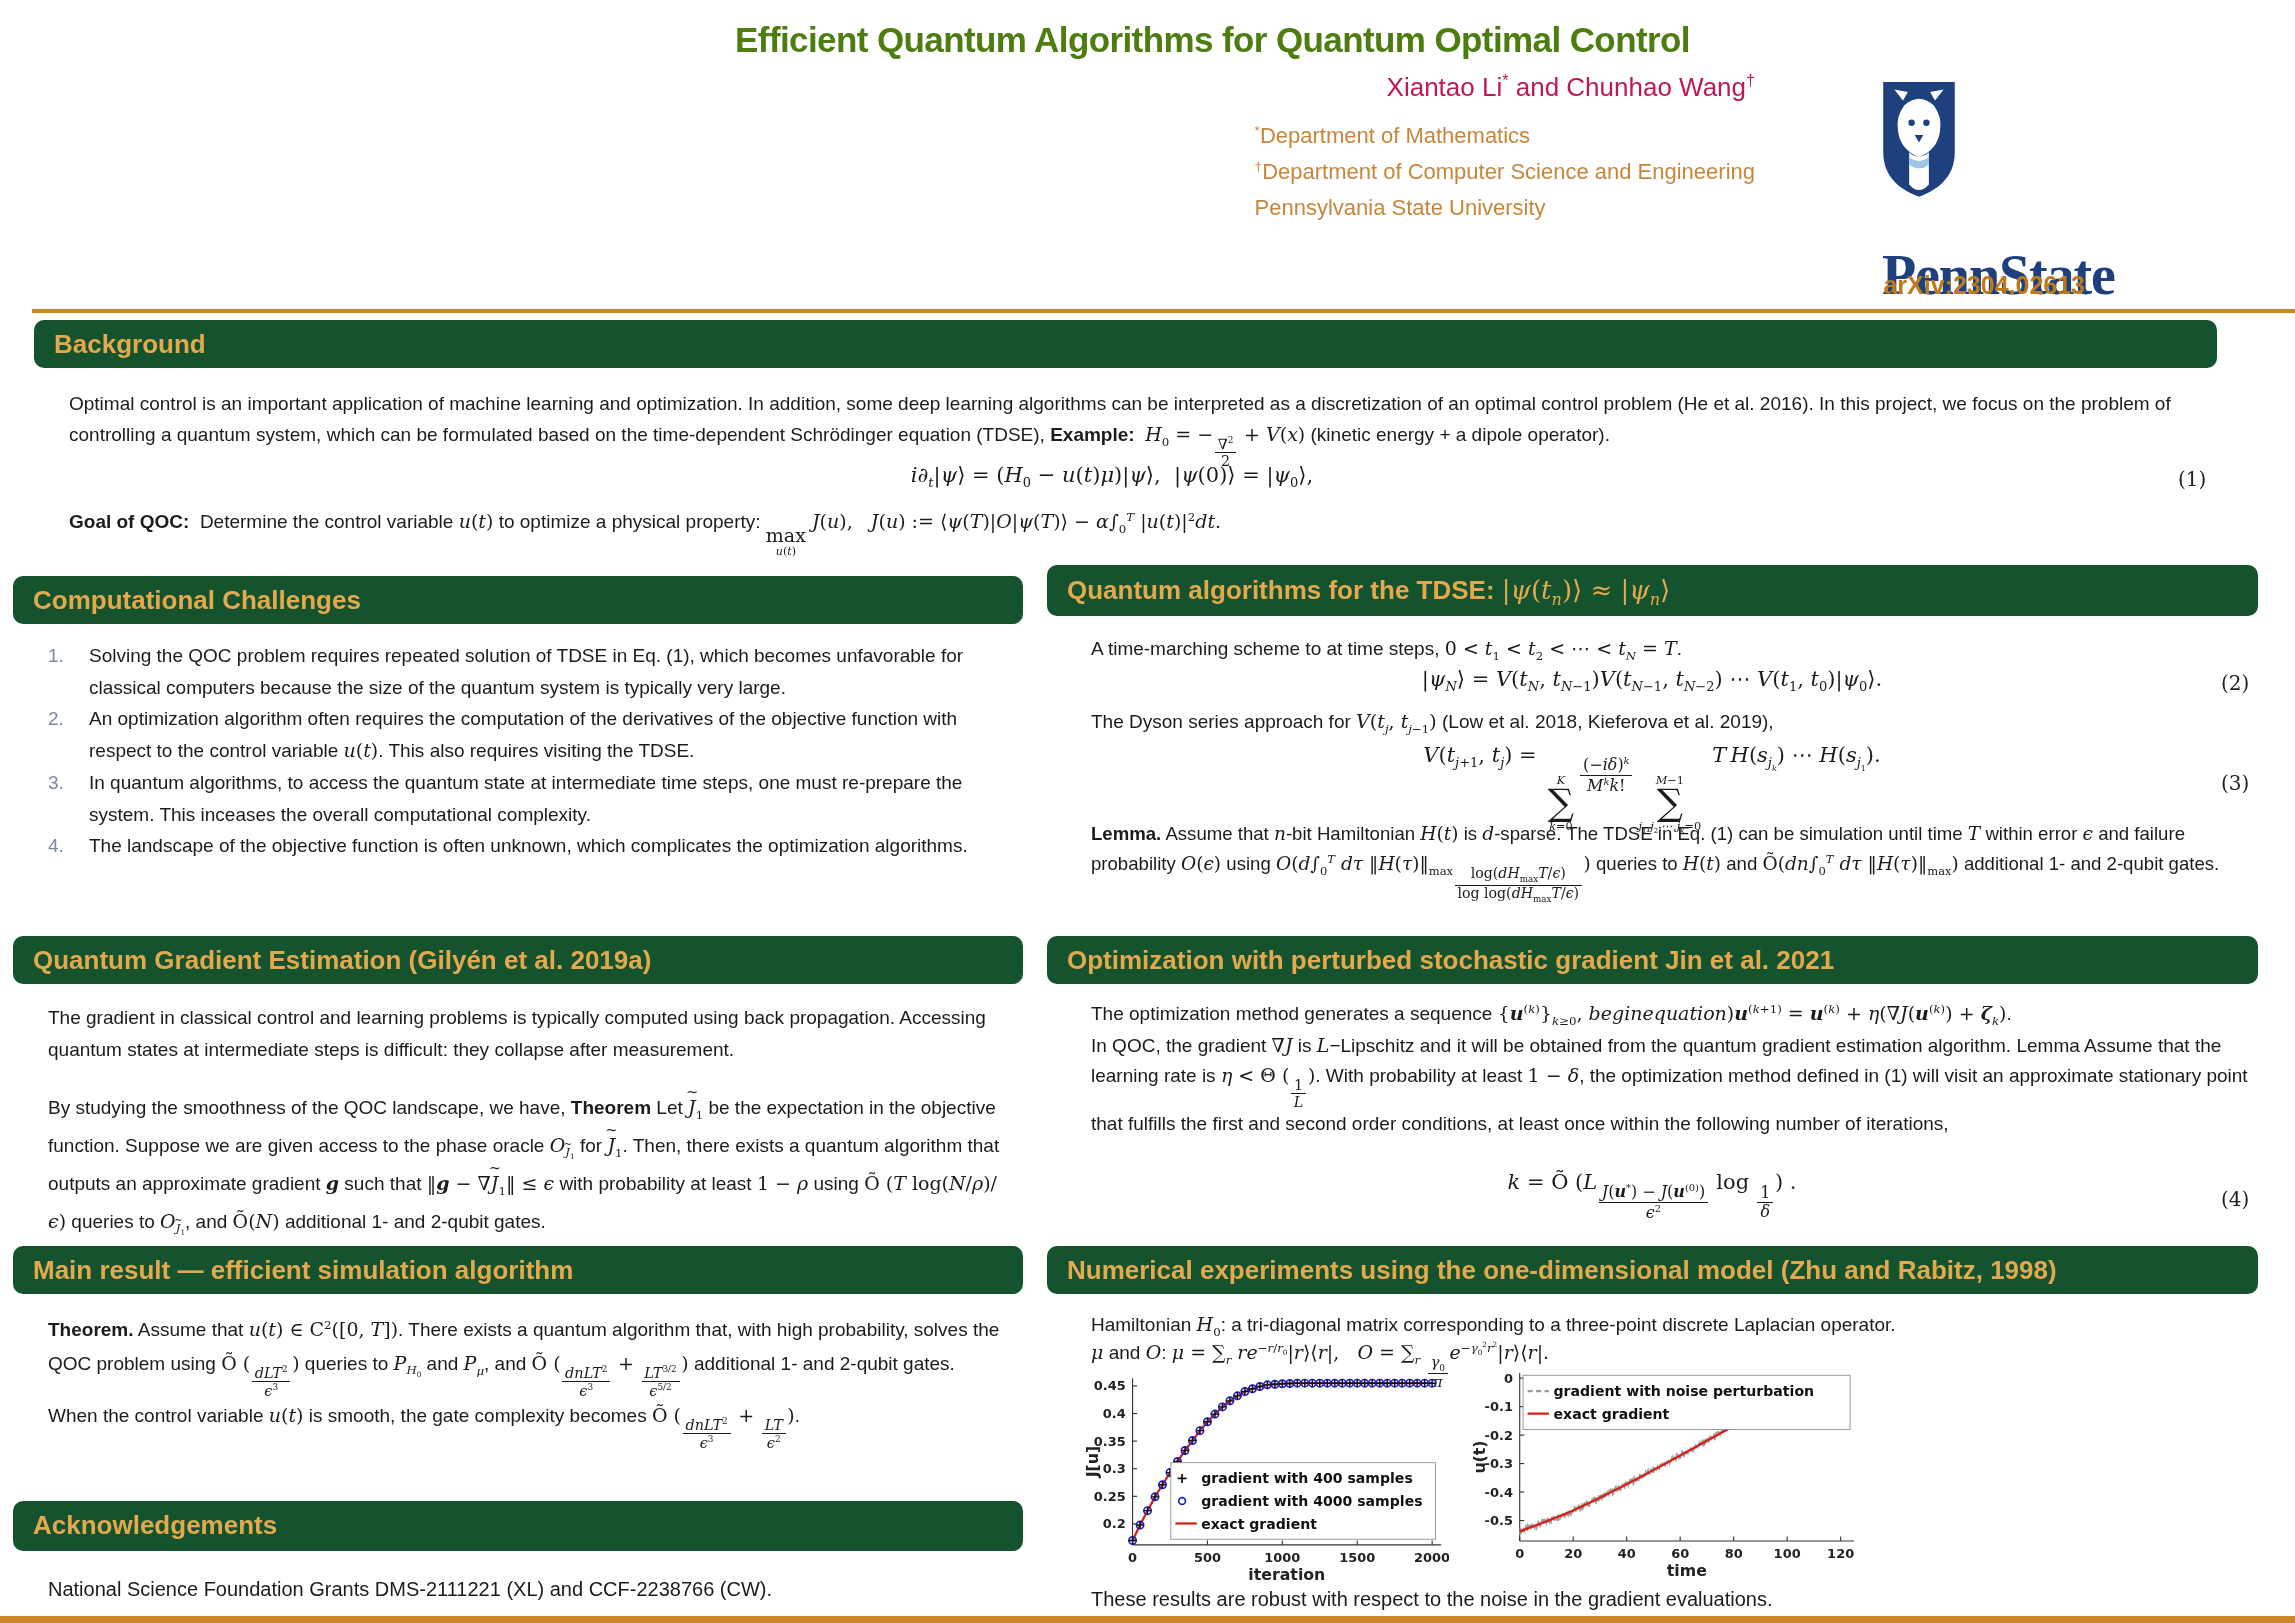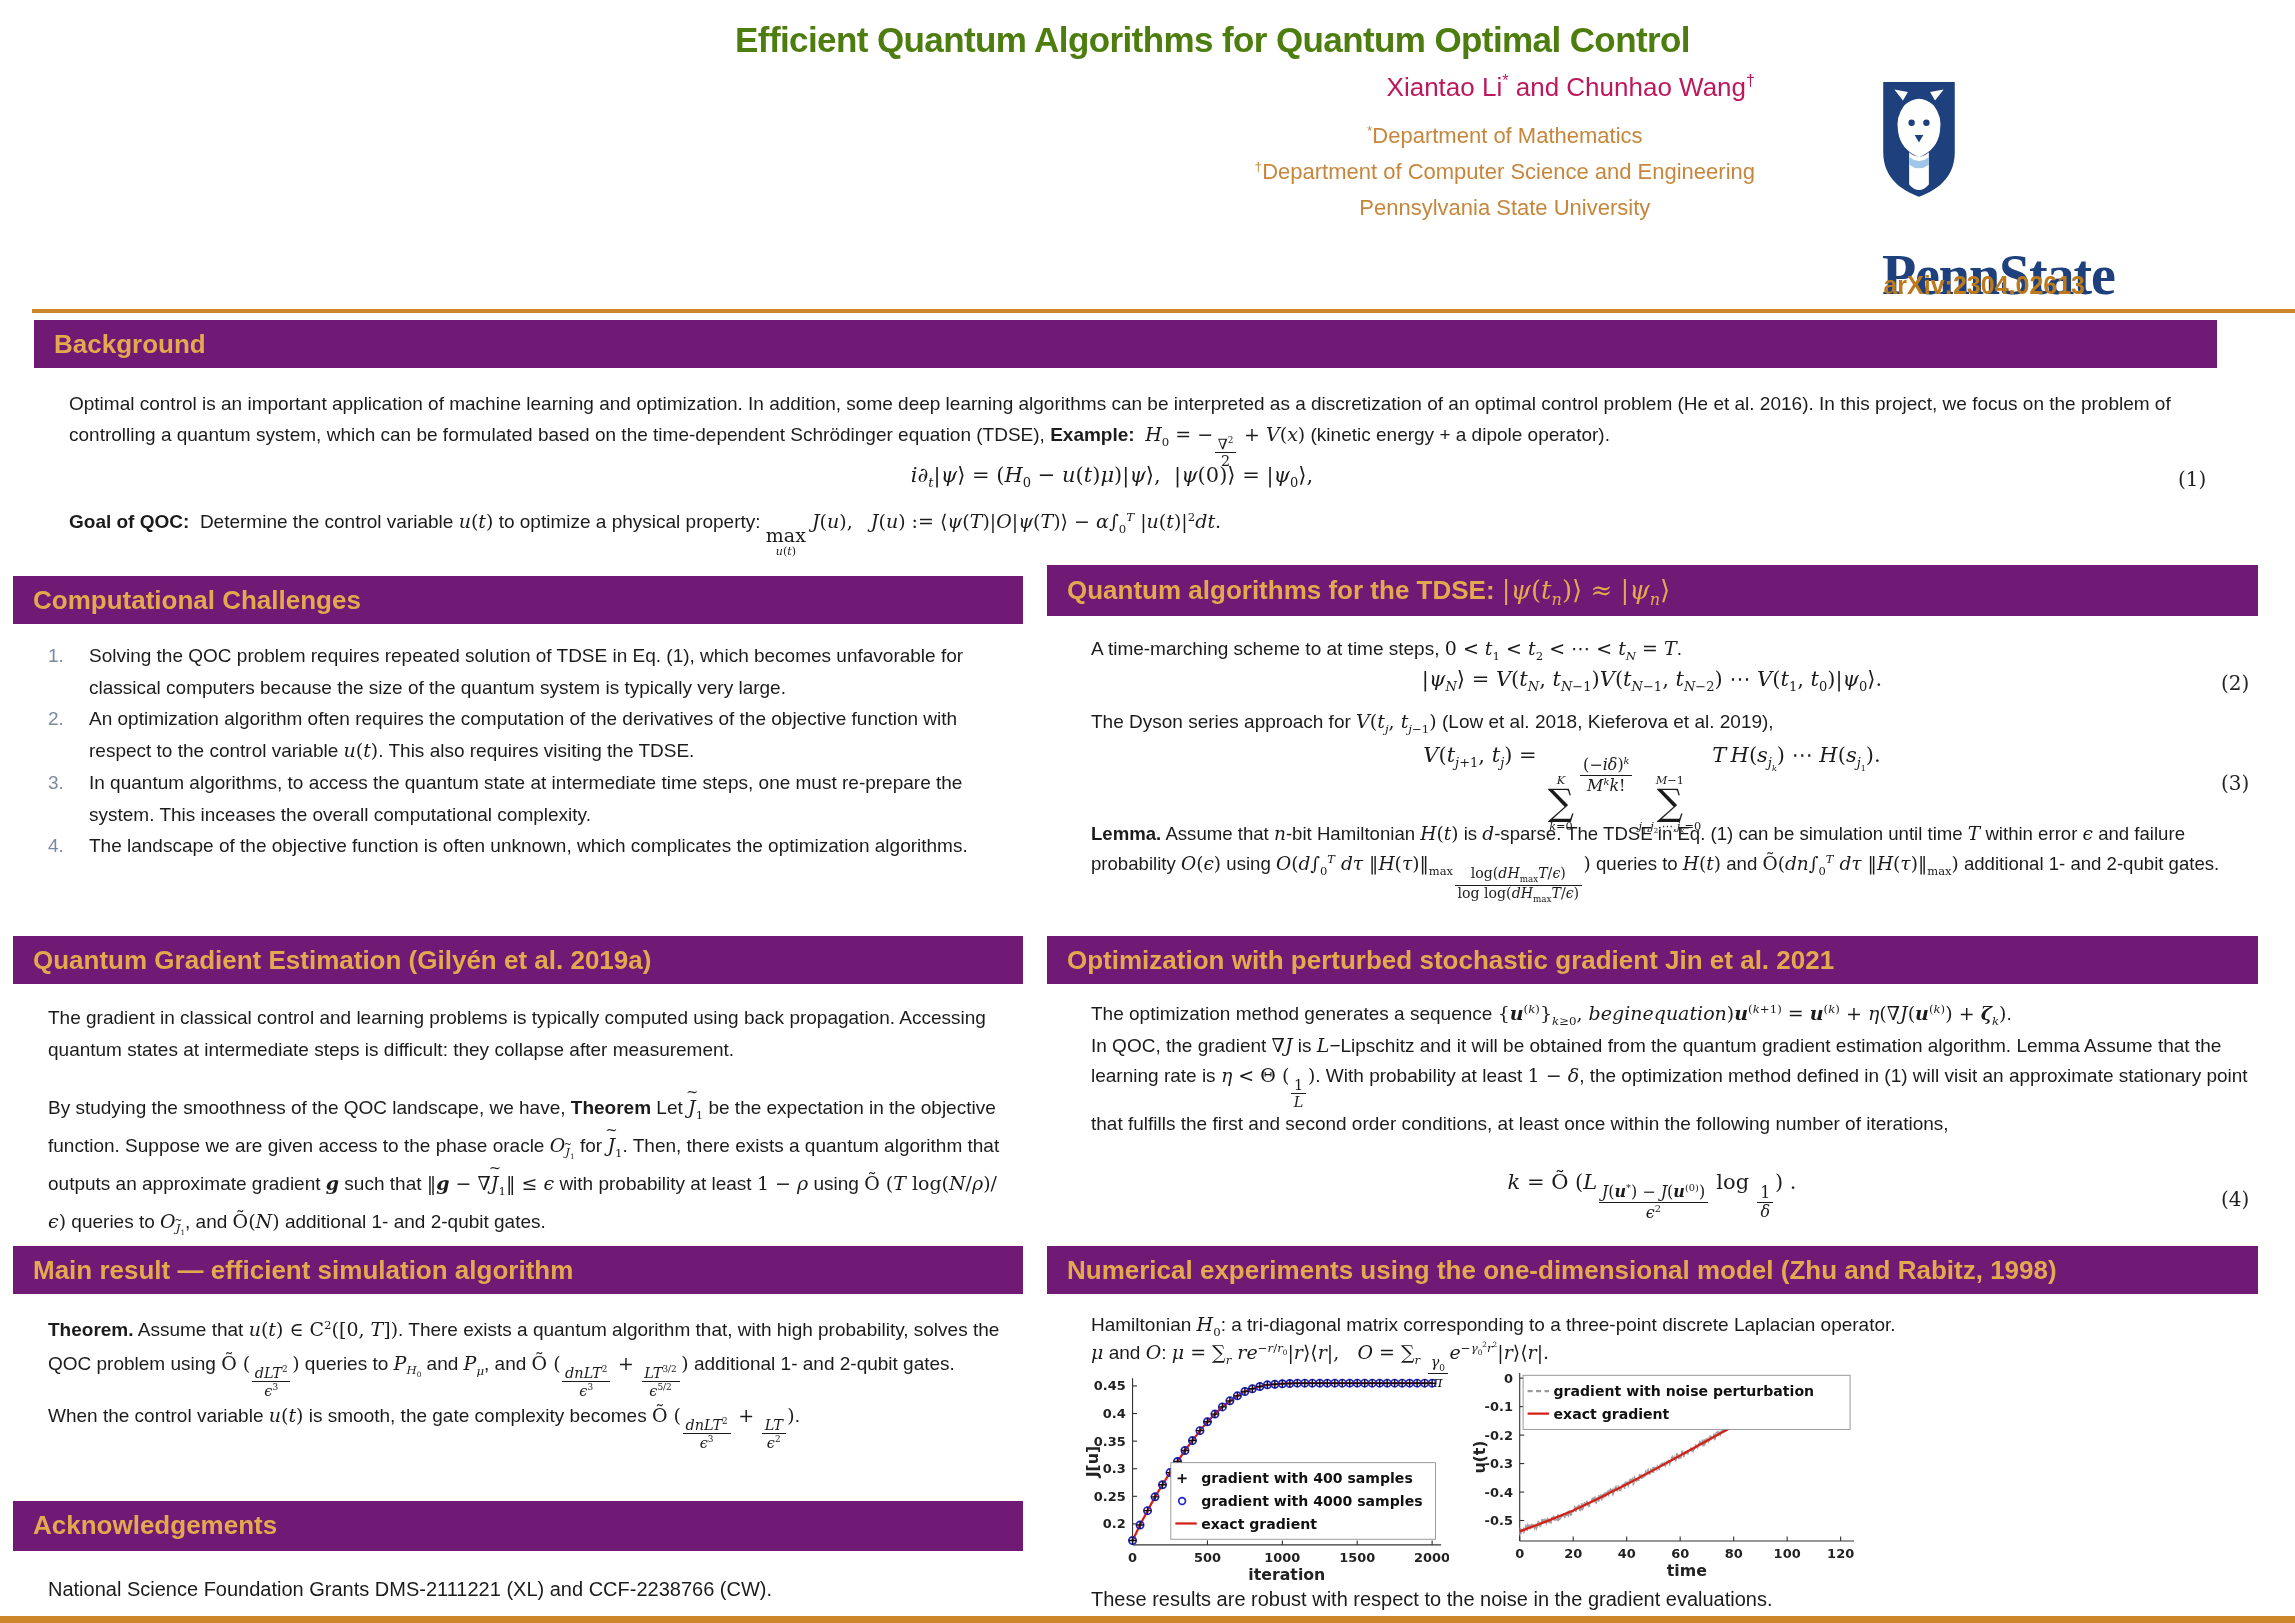--- a/index.html
+++ b/index.html
@@ -2,30 +2,30 @@
 <html style="font-size:9px"><head>
 <meta charset="utf-8">
 <style>
   html,body{margin:0;padding:0;background:#e8e8e8;}
   .poster{position:relative;width:2295px;height:1624px;background:#ffffff;overflow:hidden;
           font-family:"Liberation Sans",sans-serif;color:#1b1b1b;}
   
   #title{position:absolute;top:20px;left:130px;right:0;text-align:center;margin:0;
          font-size:35px;font-weight:700;letter-spacing:-0.6px;color:#4d7c0f;}
   #authors{position:absolute;top:71px;right:540px;font-size:26px;color:#be185d;}
-  #affils{position:absolute;top:118px;right:540px;text-align:center;font-size:22px;
+  #affils{position:absolute;top:118px;right:540px;text-align:left;font-size:22px;
           line-height:1.63;color:#C6863B;}
   #arxiv{position:absolute;top:271px;right:210px;font-size:25px;font-weight:700;color:#BD7A1C;}
   #logo{position:absolute;left:1882px;top:80px;display:flex;gap:14.7px;align-items:flex-start;flex-direction:column;}
   #logo .wordmark{font-family:"Liberation Serif",serif;font-weight:700;font-size:56px;
                   color:#1E407C;margin-top:28px;letter-spacing:-1.1px;}
   #rule-top{position:absolute;top:309px;left:32px;right:0;height:4px;background:#CE862B;}
   #footer-bar{position:absolute;left:0;top:1616px;width:100%;height:8px;background:#CE862B;}
   
-  .bar{position:absolute;background:#701a75;}
+  .bar{position:absolute;background:#14532d;border-radius:10px;}
   .bar h2{margin:0;padding-left:20px;font-size:26px;font-weight:700;color:#E4A94F;
           white-space:nowrap;line-height:48px;}
   .bar h2 .tmath{font-family:"DejaVu Serif",serif;font-weight:400;}
   
   .txt{position:absolute;font-size:19px;line-height:1.64;}
   .eq{position:absolute;text-align:center;font-size:21px;font-family:"DejaVu Serif",serif;}
   .eqnum{position:absolute;font-size:20px;font-family:"DejaVu Serif",serif;color:#222;}
   .math{font-family:"DejaVu Serif",serif;}
   .math b, b .math{font-weight:700;}
   sub,sup{font-size:62%;}

